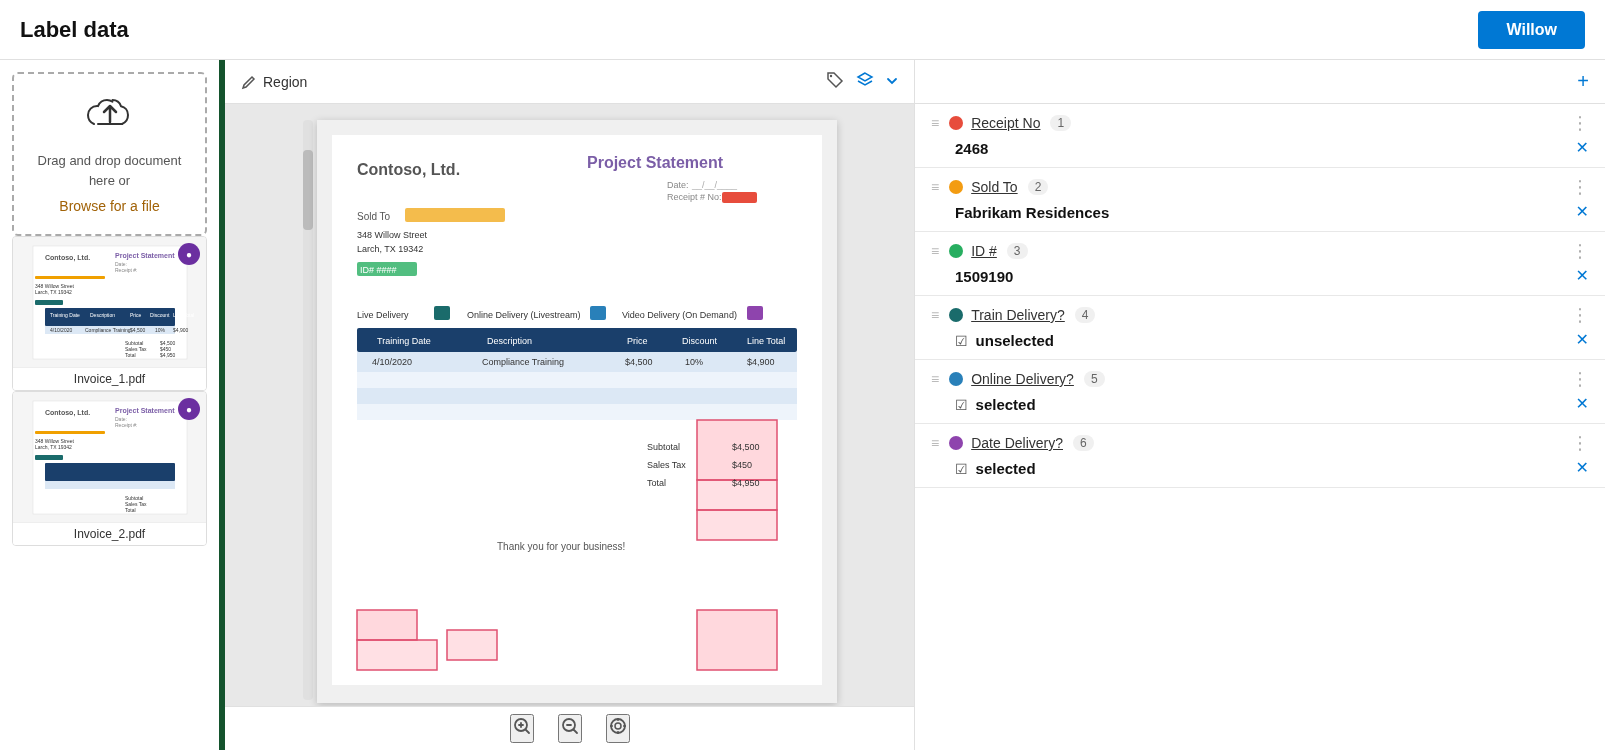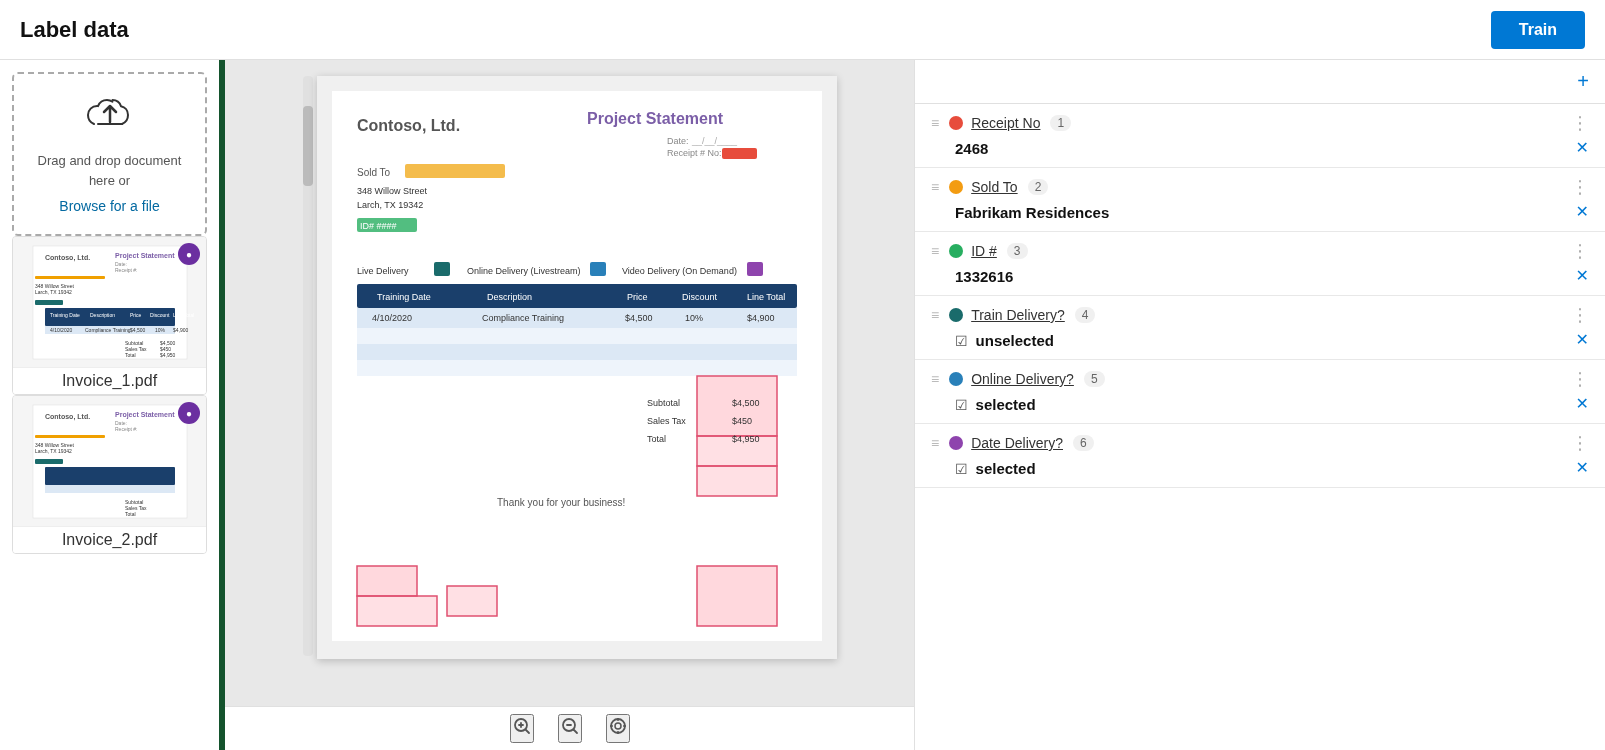--- a/index.html
+++ b/index.html
@@ -27,37 +27,37 @@
       display: flex; flex-direction: column; overflow-y: auto; padding: 12px;
     }
     .upload-zone {
       border: 2px dashed #aaa; border-radius: 6px; padding: 20px 14px;
       text-align: center; color: #555; display: flex; flex-direction: column;
       align-items: center; gap: 8px; cursor: pointer; min-height: 160px;
       justify-content: center;
     }
     .upload-icon { font-size: 36px; color: #333; }
     .upload-text { font-size: 13px; line-height: 1.5; }
-    .upload-link { color: #0369a1; cursor: pointer; text-decoration: none; }
+    .upload-link { color: #a16207; cursor: pointer; text-decoration: none; }
     .file-thumb {
       border: 1px solid #ddd; border-radius: 4px; overflow: hidden;
       cursor: pointer; position: relative;
     }
     .file-thumb-img {
       width: 100%; height: 130px; background: #f5f5f5;
       display: flex; align-items: center; justify-content: center;
       overflow: hidden; position: relative;
     }
     .file-thumb-badge {
       position: absolute; top: 6px; right: 6px; width: 22px; height: 22px;
       border-radius: 50%; background: #6b2fa0; display: flex; align-items: center;
       justify-content: center; color: #fff; font-size: 10px; font-weight: bold;
     }
     .file-thumb-label {
-      padding: 4px 6px; font-size: 16px; color: #333; text-align: center;
+      padding: 4px 6px; font-size: 12px; color: #333; text-align: center;
       background: #fff; border-top: 1px solid #eee;
     }
 
     
     .center-panel {
       flex: 1; display: flex; flex-direction: column; border-right: 1px solid #e0e0e0; overflow: hidden;
     }
     .center-toolbar {
       display: flex; align-items: center; padding: 8px 16px; border-bottom: 1px solid #e0e0e0;
       gap: 16px; height: 44px;
@@ -114,21 +114,21 @@
     }
     .label-value { font-size: 15px; font-weight: 600; color: #111; }
     .label-checkbox { color: #555; font-size: 14px; }
     .close-btn { color: #0078d4; cursor: pointer; font-size: 16px; margin-left: auto; background: none; border: none; }
   </style>
 </head>
 <body>
 
 <div class="header">
   <h1 class="header-title">Label data</h1>
-  <button class="train-btn">Train</button>
+  <button class="train-btn">Willow</button>
 </div>
 
 <div class="main-layout">
 
   <div class="sidebar">
     <div class="upload-zone">
       <div class="upload-icon">
         <svg width="48" height="40" viewBox="0 0 48 40" fill="none">
           <path d="M24 28V12M24 12L18 18M24 12L30 18" stroke="#333" stroke-width="2.5" stroke-linecap="round" stroke-linejoin="round"></path>
           <path d="M8 30C4.5 28.5 2 25 2 21C2 16 6 12 11 12C11.3 12 11.7 12 12 12.1C13.5 8.5 17 6 21 6C23 6 24.9 6.6 26.5 7.7" stroke="#333" stroke-width="2" stroke-linecap="round"></path>
@@ -198,20 +198,47 @@
           <text x="100" y="111" font-size="5" fill="#333">Sales Tax</text>
           <text x="100" y="117" font-size="5" fill="#333">Total</text>
         </svg>
         <div class="file-thumb-badge">●</div>
       </div>
       <div class="file-thumb-label">Invoice_2.pdf</div>
     </div>
   </div>
 
   <div class="center-panel">
+    <div class="center-toolbar">
+      <div class="toolbar-region">
+        <svg width="16" height="16" viewBox="0 0 16 16">
+          <path d="M2 14l3-1L13 5l-2-2L3 11l-1 3z" stroke="#555" stroke-width="1.5" fill="none"></path>
+        </svg>
+        <span>Region</span>
+      </div>
+      <div class="toolbar-icons">
+        <button class="toolbar-icon-btn">
+          <svg width="18" height="18" viewBox="0 0 18 18" fill="none">
+            <path d="M2 2h6l8 8-6 6-8-8V2z" stroke="#555" stroke-width="1.5" fill="none"></path>
+            <circle cx="5" cy="5" r="1.2" fill="#555"></circle>
+          </svg>
+        </button>
+        <button class="toolbar-icon-btn">
+          <svg width="18" height="18" viewBox="0 0 18 18" fill="none">
+            <path d="M9 2L2 6l7 4 7-4-7-4z" stroke="#0078d4" stroke-width="1.5" fill="none"></path>
+            <path d="M2 10l7 4 7-4" stroke="#0078d4" stroke-width="1.5" fill="none"></path>
+          </svg>
+        </button>
+        <button class="toolbar-icon-btn">
+          <svg width="12" height="12" viewBox="0 0 12 12" fill="none">
+            <path d="M2 4l4 4 4-4" stroke="#0078d4" stroke-width="1.8" stroke-linecap="round"></path>
+          </svg>
+        </button>
+      </div>
+    </div>
 
     <div class="doc-viewer">
       <div style="position: relative; display: flex; align-items: flex-start; gap: 0;">
 
         <div style="width: 10px; height: 580px; background: #e0e0e0; border-radius: 4px; margin-right: 4px; position: relative; flex-shrink: 0;">
           <div style="width: 100%; height: 80px; background: #bbb; border-radius: 4px; position: absolute; top: 30px;"></div>
         </div>
         <div class="doc-page">
           <svg width="520" height="580" viewBox="0 0 520 580">
             <rect width="520" height="580" fill="#f0f0f0"></rect>
@@ -350,21 +377,21 @@
           <div class="label-item-header">
     <span class="drag-handle">≡</span>
     <span class="color-dot" style="background:#27ae60"></span>
     <span class="label-name">ID #</span>
     <span class="label-num">3</span>
     <div class="label-actions">
       <button class="more-btn">⋮</button>
     </div>
   </div>
           <div class="label-value-row">
-      <span class="label-value">1332616</span>
+      <span class="label-value">1509190</span>
       <button class="close-btn">✕</button>
     </div>
         </div>
         <div class="label-item">
           <div class="label-item-header">
     <span class="drag-handle">≡</span>
     <span class="color-dot" style="background:#1a6b6b"></span>
     <span class="label-name">Train Delivery?</span>
     <span class="label-num">4</span>
     <div class="label-actions">

